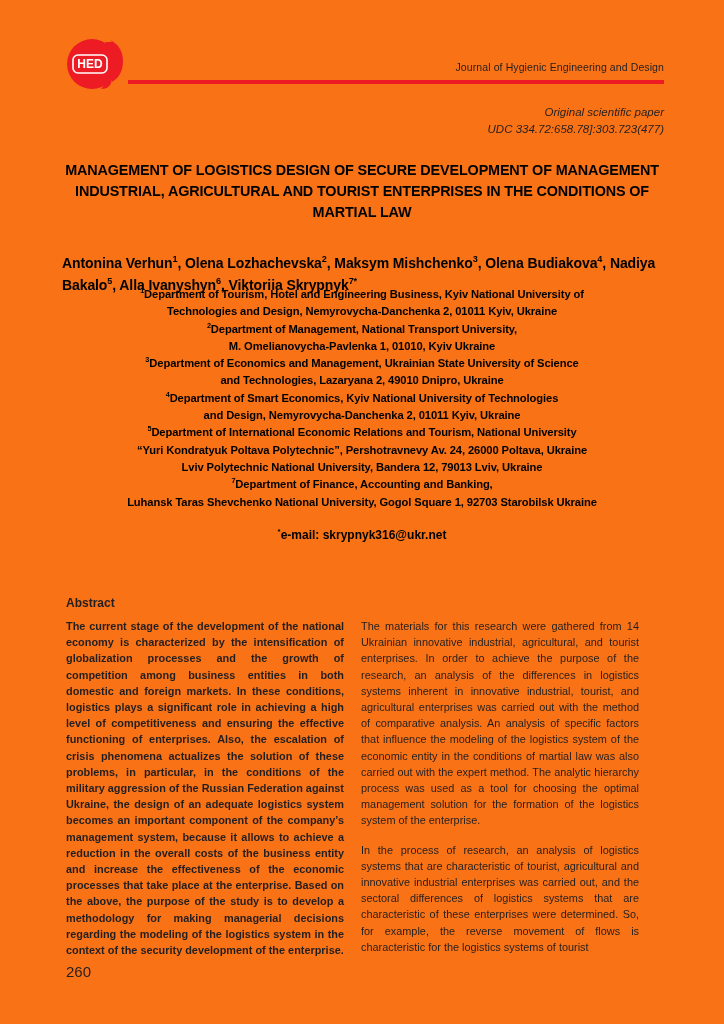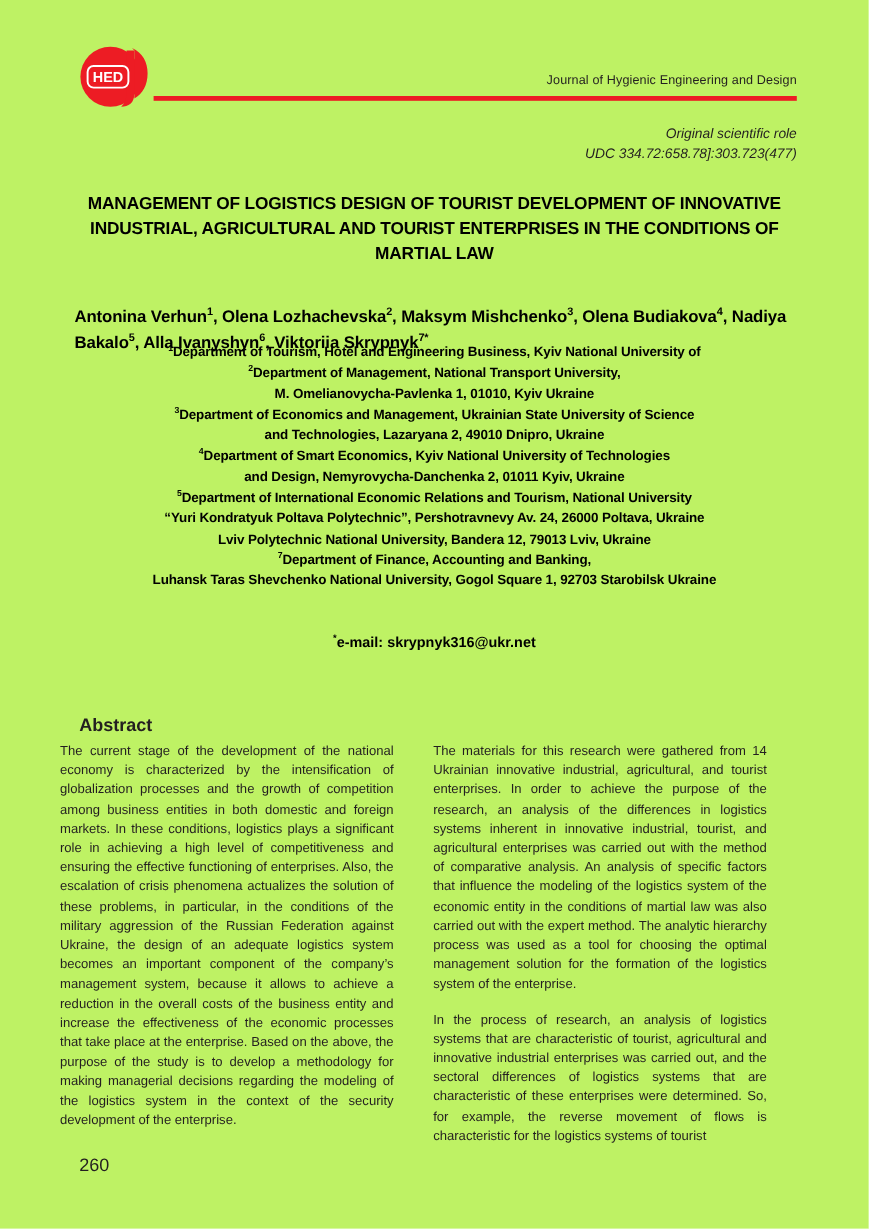--- a/index.html
+++ b/index.html
@@ -10,21 +10,21 @@
   }
   body {
     font-family: "Liberation Sans", sans-serif;
     color: #231f20;
   }
   .page {
     position: relative;
     width: 724px;
     height: 1024px;
     margin: 0 auto;
-    background: #bef264;
+    background: #f97316;
     overflow: hidden;
     box-sizing: border-box;
   }
 
   
   .header {
     position: absolute;
     left: 0;
     top: 0;
     width: 724px;
@@ -131,35 +131,35 @@
     font-size: 12px;
     color: #000000;
   }
 
   
   .abstract-heading {
     position: absolute;
     left: 66px;
     top: 596px;
     font-weight: bold;
-    font-size: 15px;
+    font-size: 12px;
     color: #231f20;
   }
   .col {
     position: absolute;
     top: 618px;
     width: 278px;
     font-size: 10.9px;
     line-height: 16.2px;
     text-align: justify;
     text-justify: inter-word;
     color: #231f20;
     hyphens: none;
   }
-  .col-left  { left: 50px; }
+  .col-left  { left: 66px; font-weight: bold; }
   .col-right { left: 361px; }
   .col p { margin: 0 0 13px 0; }
   .col p:last-child { margin-bottom: 0; }
 
   
   .page-number {
     position: absolute;
     left: 66px;
     top: 963px;
     font-size: 15px;
@@ -182,30 +182,31 @@
         <text x="24" y="30" fill="#ffffff" font-family="Liberation Sans, sans-serif" font-size="12" font-weight="bold" text-anchor="middle">HED</text>
       </svg>
     </div>
 
     <div class="journal-title">Journal of Hygienic Engineering and Design</div>
 
     <div class="header-rule"></div>
   </div>
 
   <div class="papertype">
-    <div>Original scientific role</div>
+    <div>Original scientific paper</div>
     <div>UDC 334.72:658.78]:303.723(477)</div>
   </div>
 
-  <div class="paper-title">MANAGEMENT OF LOGISTICS DESIGN OF TOURIST DEVELOPMENT OF INNOVATIVE INDUSTRIAL, AGRICULTURAL AND TOURIST ENTERPRISES IN THE CONDITIONS OF MARTIAL LAW</div>
+  <div class="paper-title">MANAGEMENT OF LOGISTICS DESIGN OF SECURE DEVELOPMENT OF MANAGEMENT INDUSTRIAL, AGRICULTURAL AND TOURIST ENTERPRISES IN THE CONDITIONS OF MARTIAL LAW</div>
 
   <div class="authors">Antonina Verhun<sup>1</sup>, Olena Lozhachevska<sup>2</sup>, Maksym Mishchenko<sup>3</sup>, Olena Budiakova<sup>4</sup>, Nadiya Bakalo<sup>5</sup>, Alla Ivanyshyn<sup>6</sup>, Viktoriia Skrypnyk<sup>7*</sup></div>
 
   <div class="affils">
       <div class="aff-line"><sup>1</sup><span>Department of Tourism, Hotel and Engineering Business, Kyiv National University of</span></div>
+      <div class="aff-line"><span>Technologies and Design, Nemyrovycha-Danchenka 2, 01011 Kyiv, Ukraine</span></div>
       <div class="aff-line"><sup>2</sup><span>Department of Management, National Transport University,</span></div>
       <div class="aff-line"><span>M. Omelianovycha-Pavlenka 1, 01010, Kyiv Ukraine</span></div>
       <div class="aff-line"><sup>3</sup><span>Department of Economics and Management, Ukrainian State University of Science</span></div>
       <div class="aff-line"><span>and Technologies, Lazaryana 2, 49010 Dnipro, Ukraine</span></div>
       <div class="aff-line"><sup>4</sup><span>Department of Smart Economics, Kyiv National University of Technologies</span></div>
       <div class="aff-line"><span>and Design, Nemyrovycha-Danchenka 2, 01011 Kyiv, Ukraine</span></div>
       <div class="aff-line"><sup>5</sup><span>Department of International Economic Relations and Tourism, National University</span></div>
       <div class="aff-line"><span>“Yuri Kondratyuk Poltava Polytechnic”, Pershotravnevy Av. 24, 26000 Poltava, Ukraine</span></div>
       <div class="aff-line"><span>Lviv Polytechnic National University, Bandera 12, 79013 Lviv, Ukraine</span></div>
       <div class="aff-line"><sup>7</sup><span>Department of Finance, Accounting and Banking,</span></div>

